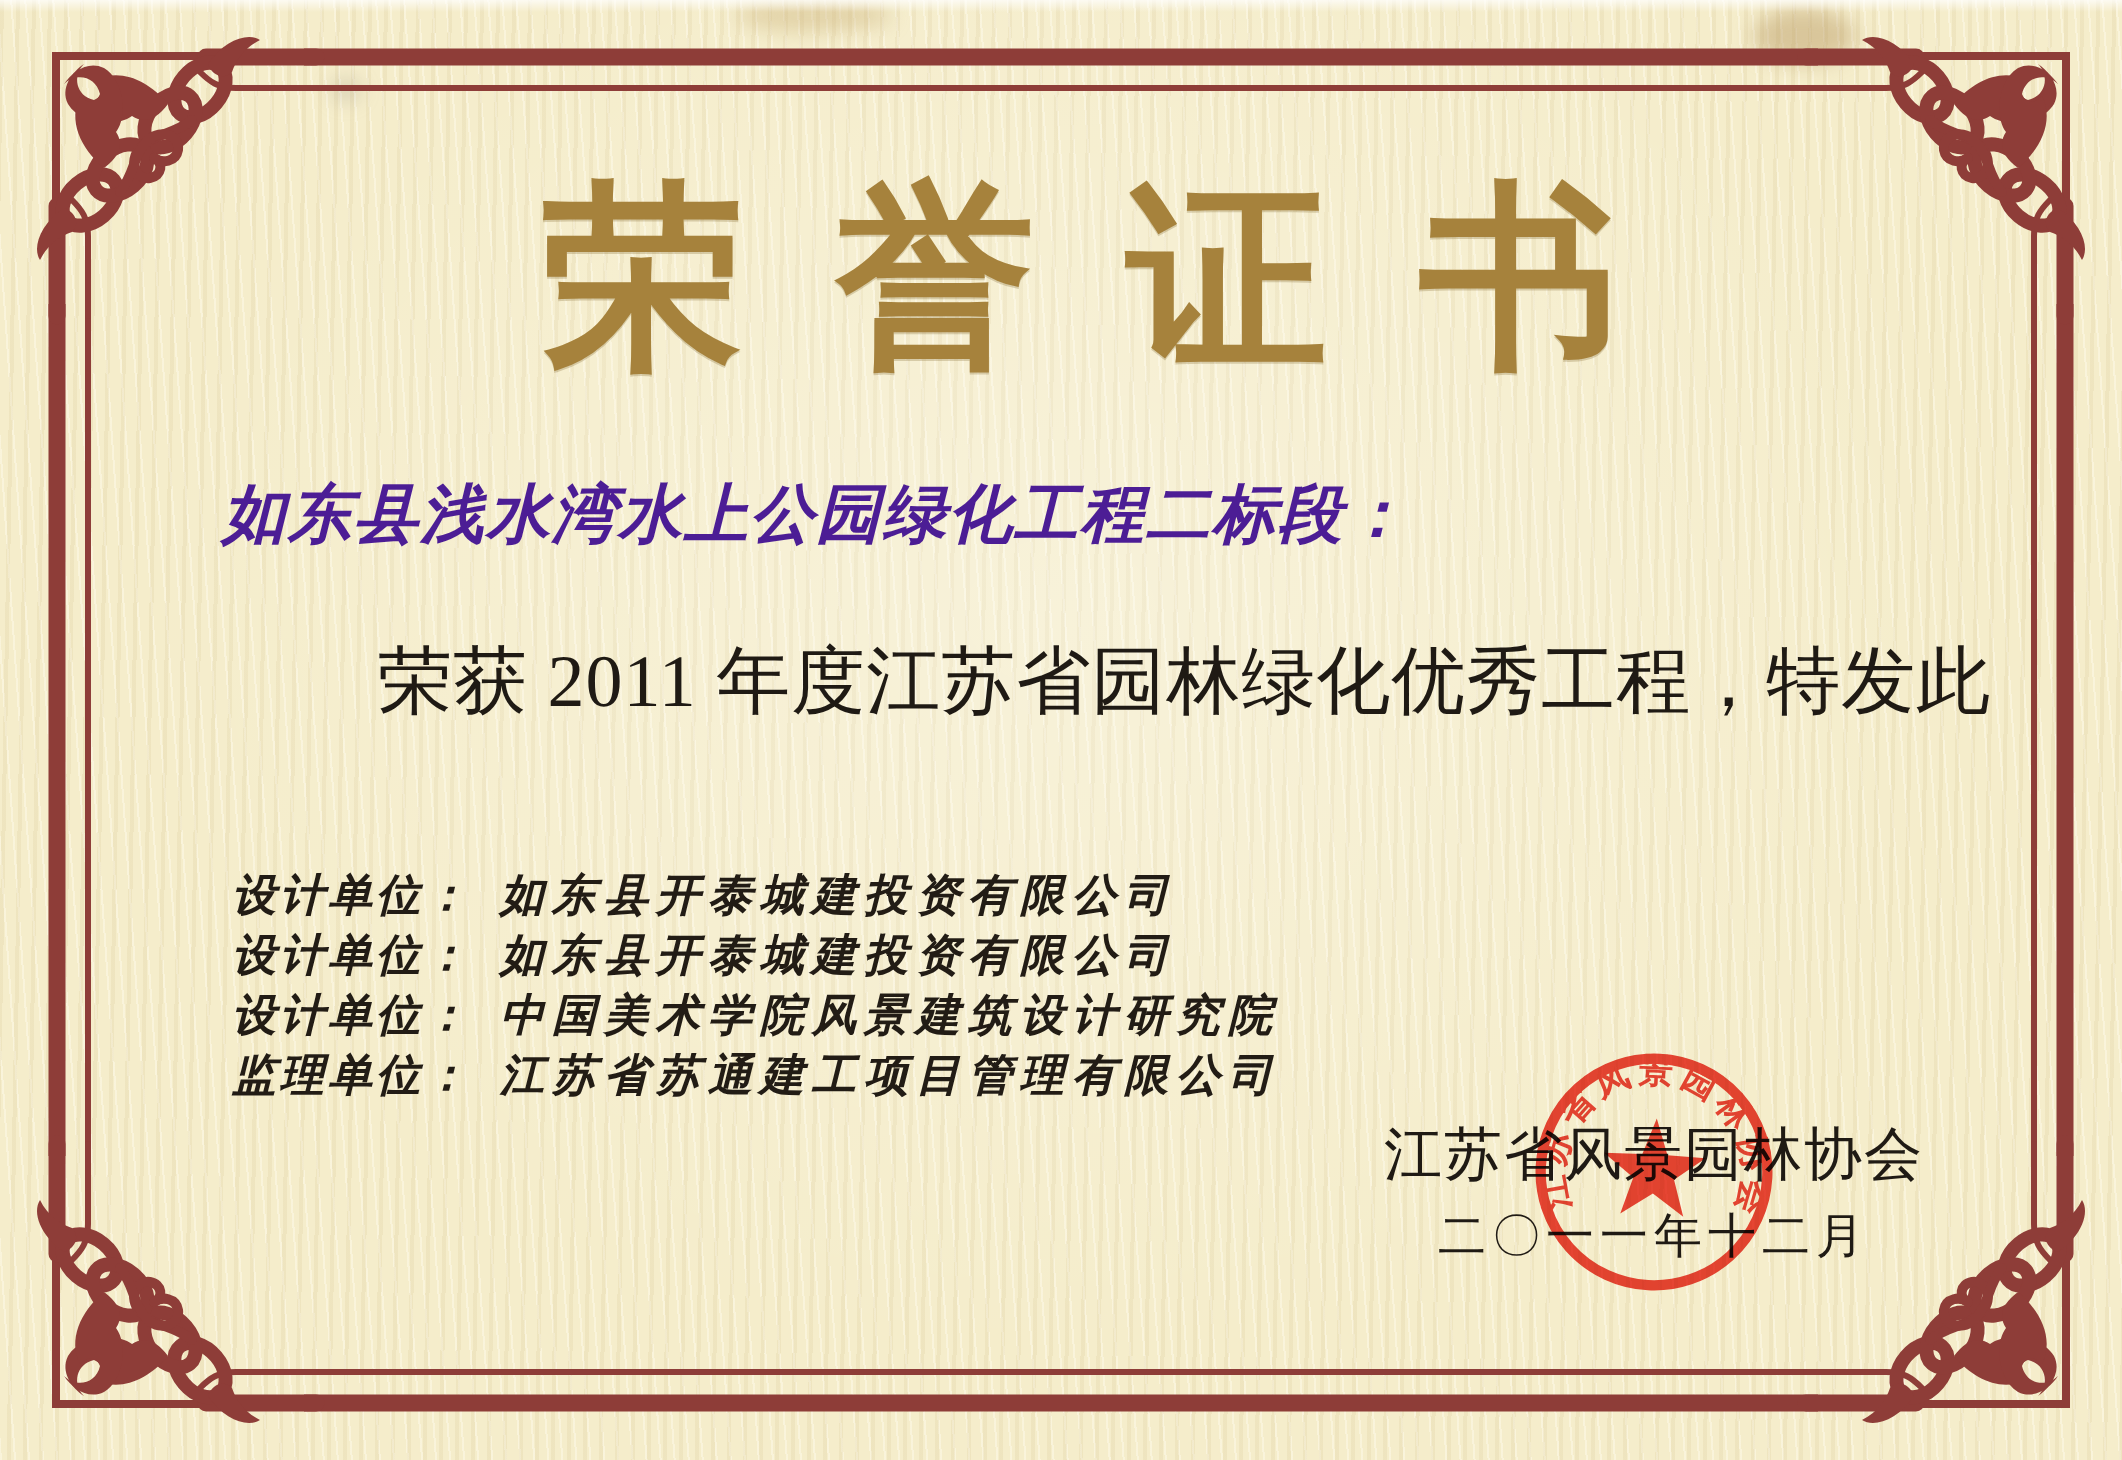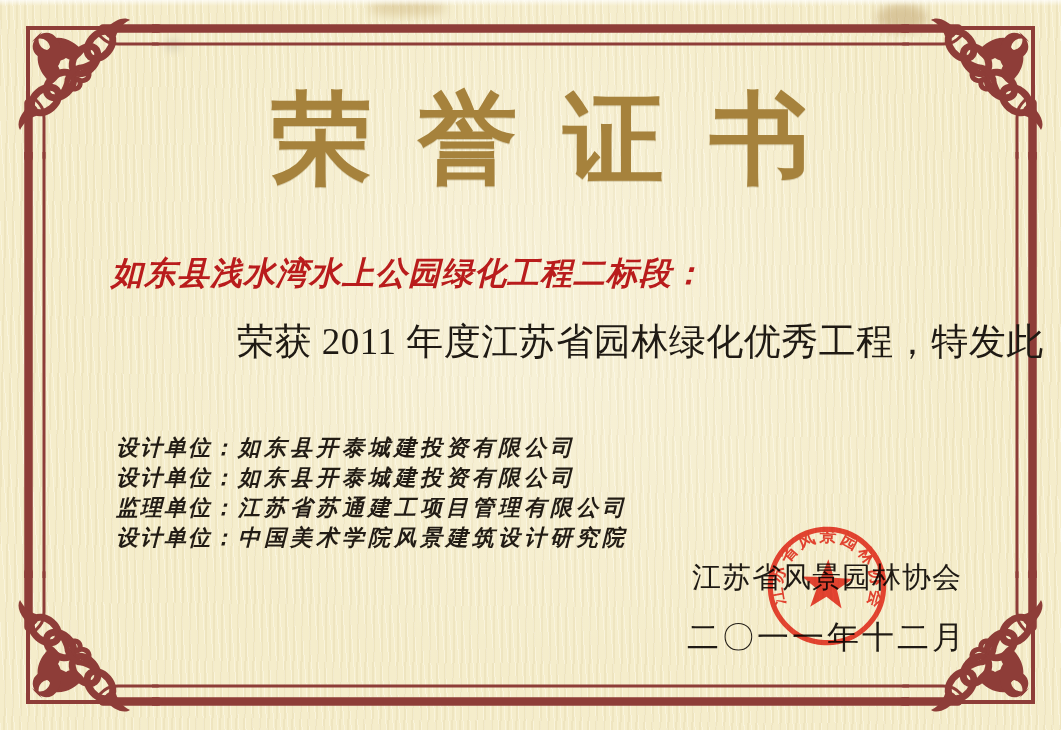--- a/index.html
+++ b/index.html
@@ -27,48 +27,47 @@
 
   .title{
     position:absolute;left:0;top:84px;width:100%;
     text-align:center;transform:translateX(10px);
     font-size:100px;line-height:1.12;font-weight:bold;
     letter-spacing:46px;text-indent:46px;
     color:#a6823c;
     text-shadow:0 1px 0 rgba(120,90,30,.25);
   }
   .recipient{
-    position:absolute;left:111px;top:252px;white-space:nowrap;
+    position:absolute;left:111px;top:236px;white-space:nowrap;
     font-style:italic;font-weight:600;
-    font-size:32px;color:#b91c1c;letter-spacing:1px;
+    font-size:32px;color:#4c1d95;letter-spacing:1px;
   }
   .body-text{
     position:absolute;left:113px;top:310px;width:860px;
     font-size:37px;line-height:63px;color:#1f1a14;
     letter-spacing:0.5px;
-    margin-left:48px;
   }
   .body-line{white-space:nowrap;}
   .body-line.first{text-indent:76px;}
 
   .units{
     position:absolute;left:116px;top:433px;
     font-style:italic;font-weight:600;color:#221c15;
     font-size:22px;line-height:30px;
   }
   .unit-row{white-space:nowrap;}
   .unit-label{letter-spacing:2px;}
-  .unit-value{margin-left:2px;letter-spacing:4px;}
+  .unit-value{margin-left:14px;letter-spacing:4px;}
 
   .issuer-block{
     position:absolute;left:672px;top:558px;width:310px;
     text-align:center;color:#1f1a14;
   }
   .issuer-name{font-size:29px;letter-spacing:1px;white-space:nowrap;}
-  .issue-date{font-size:32px;letter-spacing:3px;margin-top:18px;white-space:nowrap;}
+  .issue-date{font-size:24px;letter-spacing:3px;margin-top:4px;white-space:nowrap;}
 
   .seal{
     position:absolute;left:759px;top:518px;width:136px;height:136px;
     opacity:.86;mix-blend-mode:multiply;
     transform:rotate(3deg);
   }
 </style>
 </head>
 <body>
 
@@ -129,24 +128,24 @@
 </div>
 
 <div class="units">
   <div class="unit-row">
     <span class="unit-label">设计单位：</span><span class="unit-value">如东县开泰城建投资有限公司</span>
   </div>
   <div class="unit-row">
     <span class="unit-label">设计单位：</span><span class="unit-value">如东县开泰城建投资有限公司</span>
   </div>
   <div class="unit-row">
-    <span class="unit-label">监理单位：</span><span class="unit-value">江苏省苏通建工项目管理有限公司</span>
+    <span class="unit-label">设计单位：</span><span class="unit-value">中国美术学院风景建筑设计研究院</span>
   </div>
   <div class="unit-row">
-    <span class="unit-label">设计单位：</span><span class="unit-value">中国美术学院风景建筑设计研究院</span>
+    <span class="unit-label">监理单位：</span><span class="unit-value">江苏省苏通建工项目管理有限公司</span>
   </div>
 </div>
 
 <div class="issuer-block">
   <div class="issuer-name">江苏省风景园林协会</div>
   <div class="issue-date">二〇一一年十二月</div>
 </div>
 
 <svg class="seal" viewBox="0 0 132 132">
   <defs>

